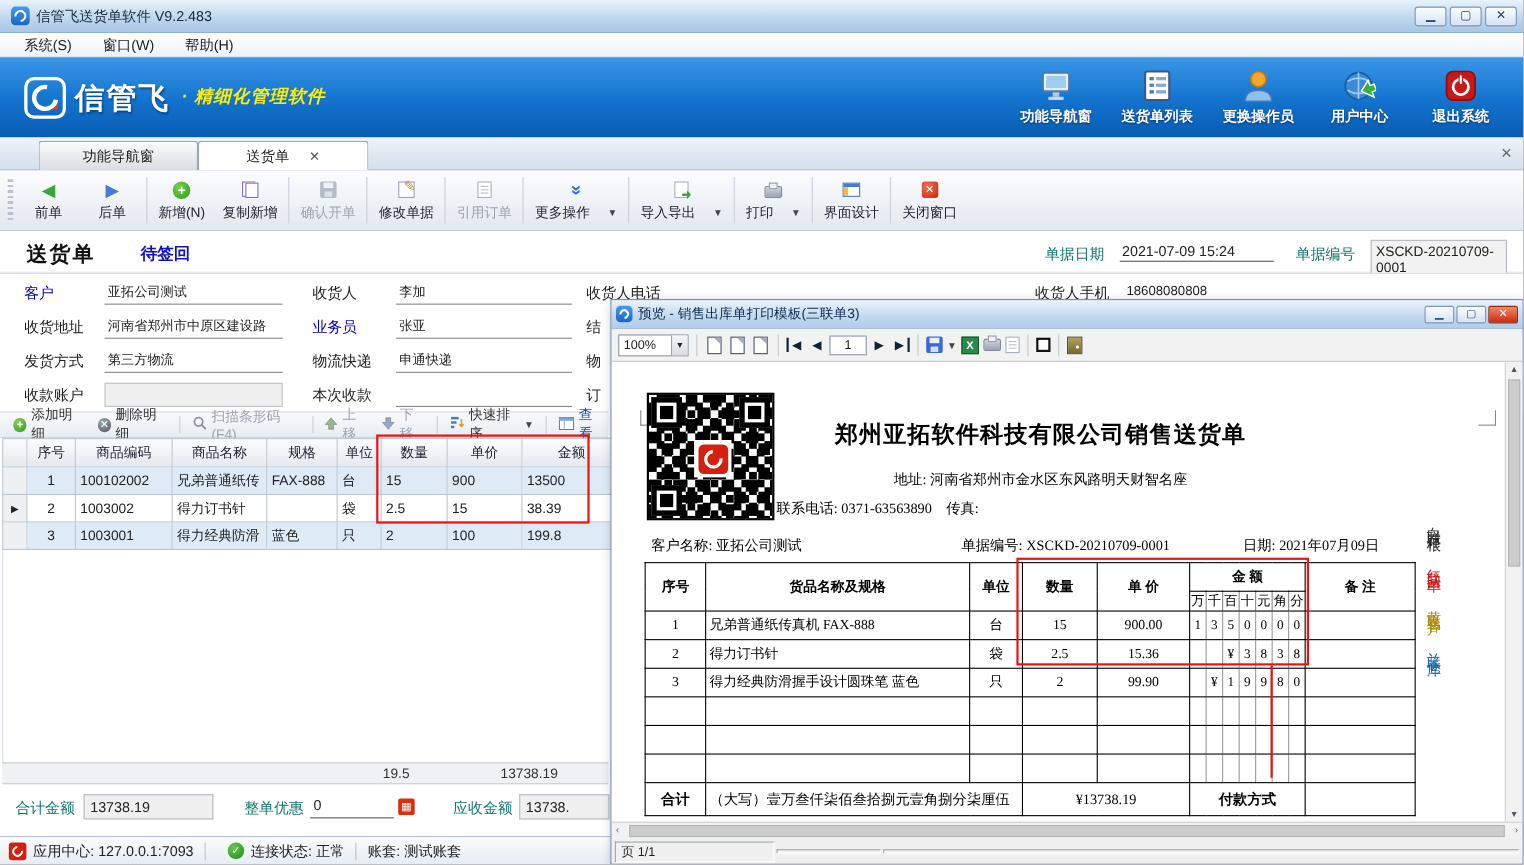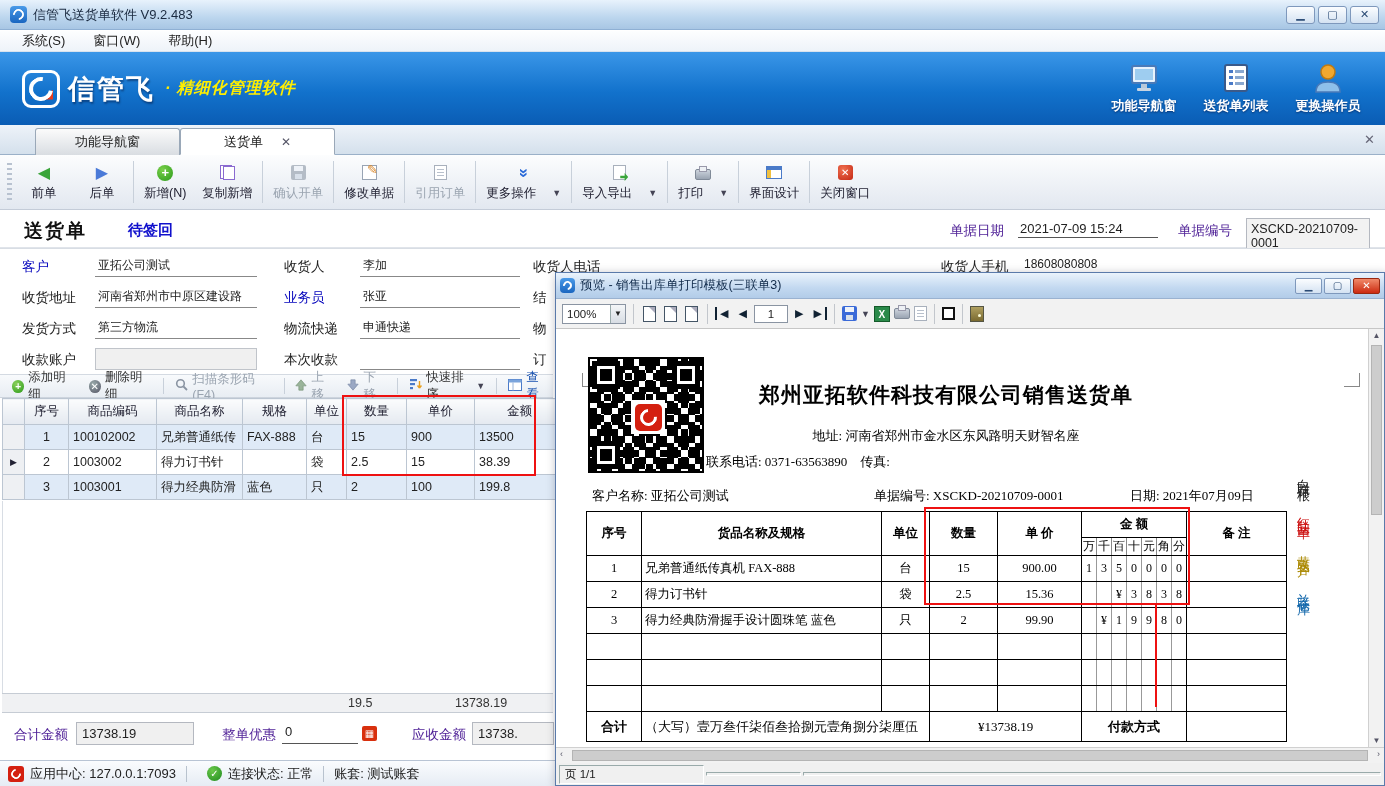--- a/index.html
+++ b/index.html
@@ -93,21 +93,21 @@
   .ic-design{width:16px;height:13px;border:1px solid #4a7ac8;background:#fff;position:relative;}
   .ic-design::before{content:"";position:absolute;left:0;top:0;right:0;height:3px;background:#4a7ac8;}
   .ic-design::after{content:"";position:absolute;left:0;top:3px;bottom:0;width:4px;background:#f0c040;}
   .ic-closewin{width:15px;height:15px;border-radius:3px;background:radial-gradient(circle at 35% 30%,#f07050,#c42814);
     color:#fff;font-size:10px;font-weight:bold;line-height:15px;text-align:center;}
 
   
   .doc-head{position:absolute;left:0;top:211px;width:100%;height:37px;background:#fff;border-bottom:1px solid #e0e4ea;}
   .doc-type{position:absolute;left:24px;top:7px;font-size:19px;font-weight:bold;color:#111;letter-spacing:2px;}
   .doc-status{position:absolute;left:128px;top:10px;font-size:15px;font-weight:bold;color:#1010cc;}
-  .fld-lbl{font-size:13.5px;color:#4c1d95;}
+  .fld-lbl{font-size:13.5px;color:#0f766e;}
   .head-date-lbl{position:absolute;left:950px;top:11px;}
   .head-date-val{position:absolute;left:1018px;top:9px;width:140px;border-bottom:1px solid #555;font-size:13px;padding:1px 2px;}
   .head-no-lbl{position:absolute;left:1178px;top:11px;}
   .head-no-val{position:absolute;left:1246px;top:7px;width:124px;background:#f2f2f2;border:1px solid #b4b8c0;
     font-size:12.5px;padding:3px 4px;}
 
   
   .form-area{position:absolute;left:0;top:248px;width:100%;height:126px;background:#fff;border-top:1px solid #d8dde4;}
   .ff{position:absolute;height:24px;}
   .ff .l{position:absolute;left:0;top:3px;font-size:13.5px;}
@@ -288,20 +288,40 @@
         <span>送货单列表</span>
       </div>
       <div class="bact">
         <span>
             <svg width="30" height="30" viewBox="0 0 30 30">
               <circle cx="15" cy="9" r="7" fill="#f0a830" stroke="#c07a10" stroke-width="1.5"></circle>
               <path d="M3 29 q0 -10 12 -10 q12 0 12 10 z" fill="#8ec0ea" stroke="#4a7ab8" stroke-width="1.5"></path>
             </svg>
           </span>
         <span>更换操作员</span>
+      </div>
+      <div class="bact">
+        <span>
+            <svg width="30" height="30" viewBox="0 0 30 30">
+              <circle cx="14" cy="15" r="12" fill="#3a8ad8" stroke="#1a5aa0" stroke-width="1.5"></circle>
+              <path d="M4 11 q10 -6 20 0 M4 19 q10 6 20 0 M14 3 v24" fill="none" stroke="#9ecdf0" stroke-width="1.5"></path>
+              <path d="M17 18 l9 -7 v5 h4 v6 h-4 v5 z" fill="#3ab03a" stroke="#fff" stroke-width="1.3" transform="rotate(-20 22 20)"></path>
+            </svg>
+          </span>
+        <span>用户中心</span>
+      </div>
+      <div class="bact">
+        <span>
+            <svg width="30" height="30" viewBox="0 0 30 30">
+              <rect x="2" y="2" width="26" height="26" rx="6" fill="#c81818" stroke="#8a0e0e" stroke-width="1.5"></rect>
+              <circle cx="15" cy="16" r="7" fill="none" stroke="#fff" stroke-width="2.5"></circle>
+              <rect x="13.5" y="5" width="3" height="9" rx="1.5" fill="#fff" stroke="#c81818"></rect>
+            </svg>
+          </span>
+        <span>退出系统</span>
       </div>
     </div>
   </div>
 
   <div class="tabbar">
     <div class="tab inactive">
       <span>功能导航窗</span>
     </div>
     <div class="tab active">
       <span>送货单</span>

